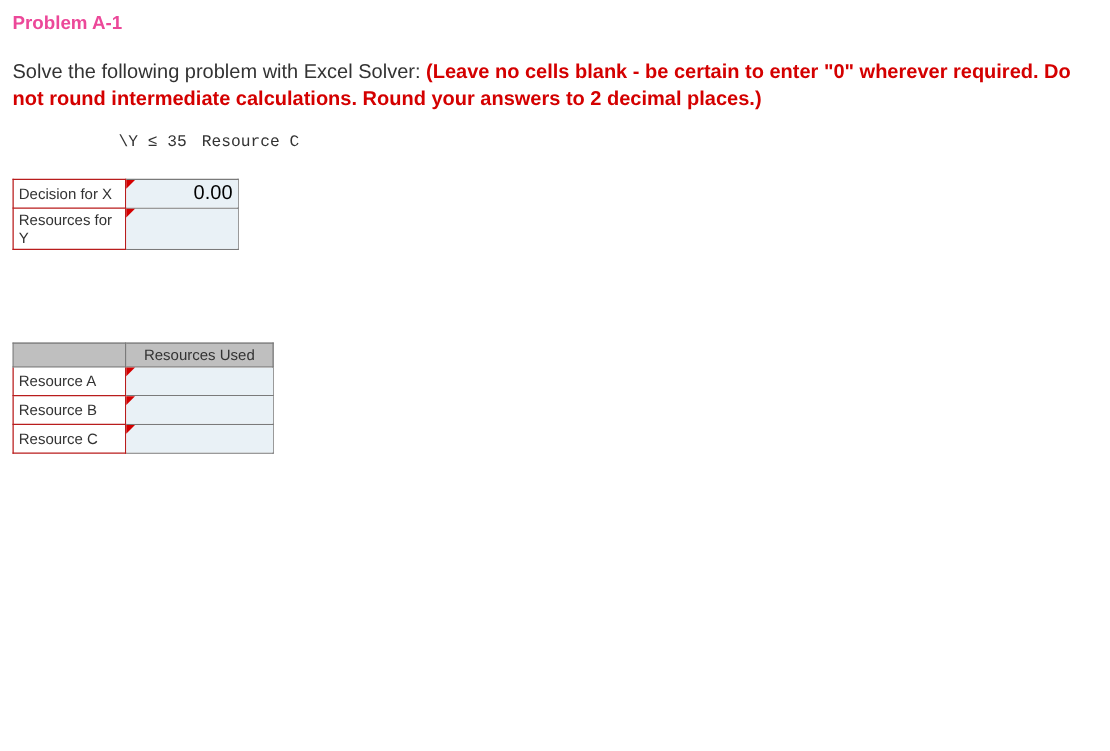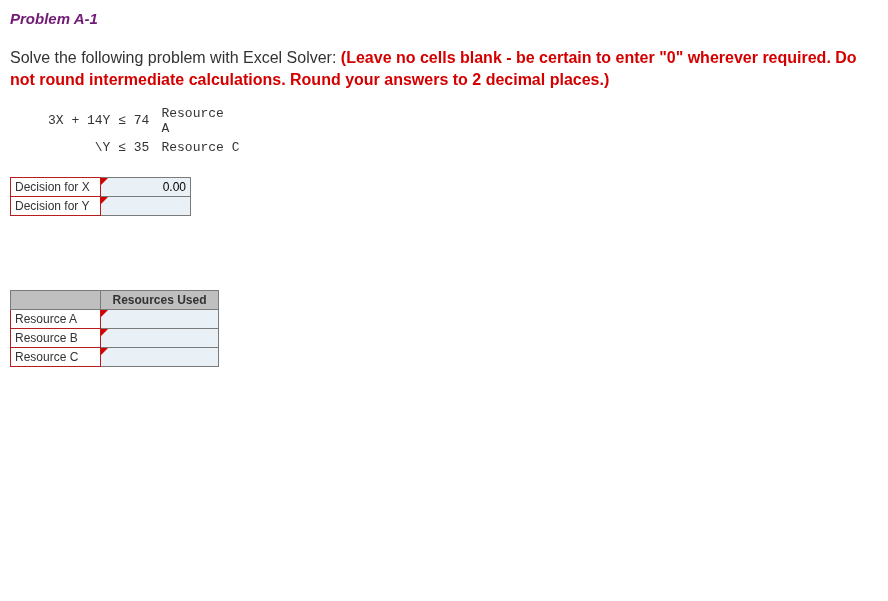--- a/index.html
+++ b/index.html
@@ -8,22 +8,21 @@
     color: #333;
     margin: 0;
     padding: 10px 10px 10px 10px;
     width: 888px;
     box-sizing: border-box;
   }
   h2.problem-title {
     font-size: 15px;
     font-weight: bold;
     margin: 0 0 20px 0;
-    color: #701a75;
-    font-style: italic;
+    color: #ec4899;
   }
   .intro {
     font-size: 16px;
     margin-bottom: 12px;
     line-height: 1.4;
   }
   .warn {
     color: #d40000;
     font-weight: bold;
   }
@@ -69,78 +68,73 @@
     left: 0; top: 0;
     width: 0; height: 0;
     border-top: 7px solid #d40000;
     border-right: 7px solid transparent;
   }
   table.answer .input-cell input {
     width: 100%;
     height: 100%;
     border: none;
     background: transparent;
-    font-size: 12px;
+    font-size: 16px;
     text-align: right;
     padding: 2px 4px;
     box-sizing: border-box;
     outline: none;
   }
   .gap {
     height: 70px;
   }
   .header-label-cell {
     background: #bfbfbf;
     border: 1px solid #7a7a7a;
     width: 90px;
   }
   .header-val-cell {
     background: #bfbfbf;
     border: 1px solid #7a7a7a;
     width: 118px;
-    font-weight: bold;
+    font-weight: normal;
     text-align: center !important;
   }
 </style>
 </head>
 <body>
 
 <h2 class="problem-title">Problem A-1</h2>
 
 <div class="intro">
   <span>Solve the following problem with Excel Solver: </span><span class="warn">(Leave no cells blank - be certain to enter "0" wherever required. Do not round intermediate calculations. Round your answers to 2 decimal places.)</span>
 </div>
 
 <div class="mono-block">
   <table>
     <tbody>
-    <tr>
-      <td colspan="3">3X + 14Y ≤ 74</td>
-      <td>Resource
-A</td>
-    </tr>
     <tr>
       <td colspan="3">      \Y ≤ 35</td>
       <td>Resource C</td>
     </tr>
   </tbody>
     </table>
 </div>
 
 <table class="answer">
   <tbody>
       <tr>
     <td class="label-cell">Decision for X</td>
     <td class="input-cell">
       <div class="corner"></div>
       <input type="text" value="0.00" style="">
     </td>
   </tr>
   <tr>
-    <td class="label-cell">Decision for Y</td>
+    <td class="label-cell">Resources for Y</td>
     <td class="input-cell">
       <div class="corner"></div>
       <input type="text" value="" style="">
     </td>
   </tr>
 </tbody>
   </table>
 
 <div class="gap"></div>
 

